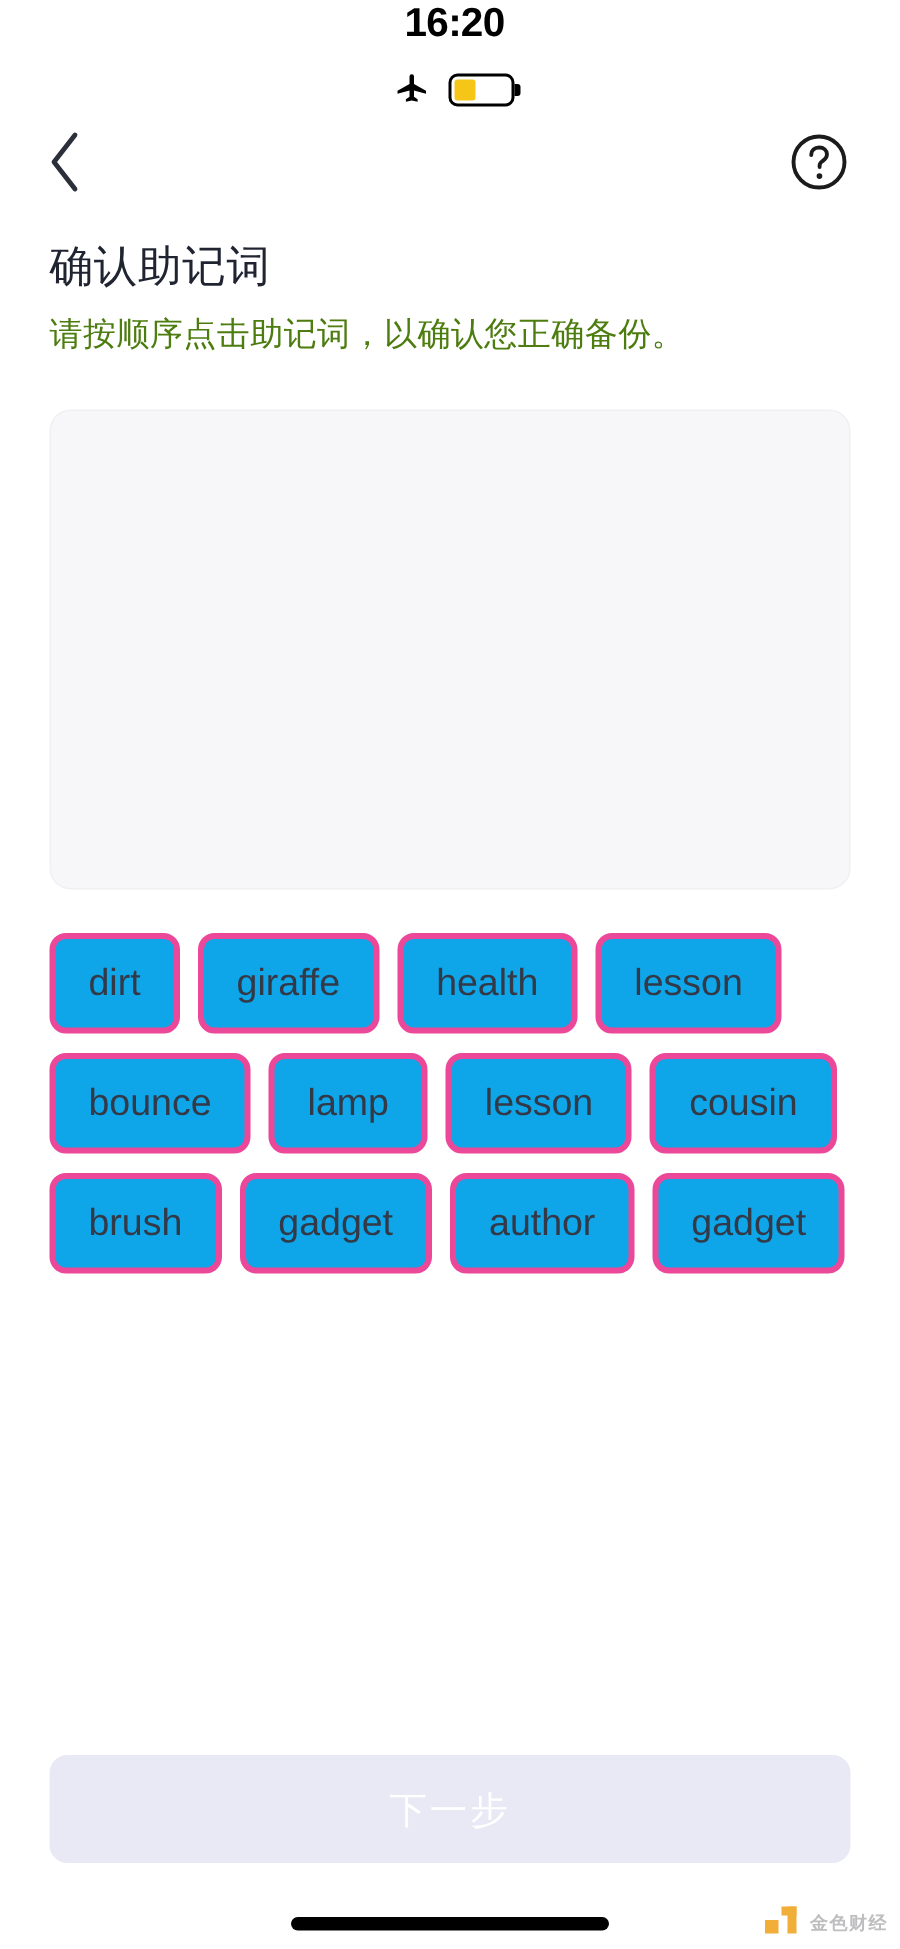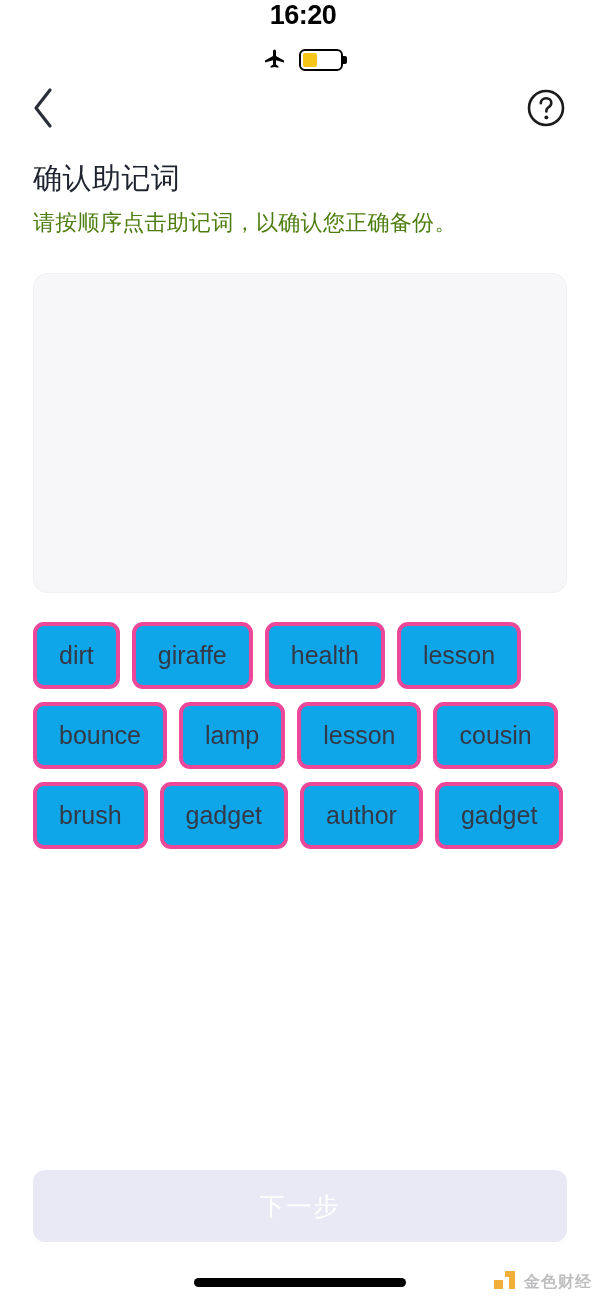--- a/index.html
+++ b/index.html
@@ -205,21 +205,21 @@
     height: 22px;
   }
   .wm-sq {
     position: absolute;
     background: #f0a829;
   }
   .wm-sq.a { left: 0;  top: 9px;  width: 9px;  height: 9px; }
   .wm-sq.b { left: 11px; top: 0;  width: 10px; height: 6px; }
   .wm-sq.c { left: 15px; top: 0;  width: 6px;  height: 18px; }
   .wm-text {
-    font-size: 16px;
+    font-size: 12px;
     font-weight: bold;
     color: #b9b9bb;
     letter-spacing: 1px;
   }
 </style>
 </head>
 <body>
 
 <div id="screen">
 

